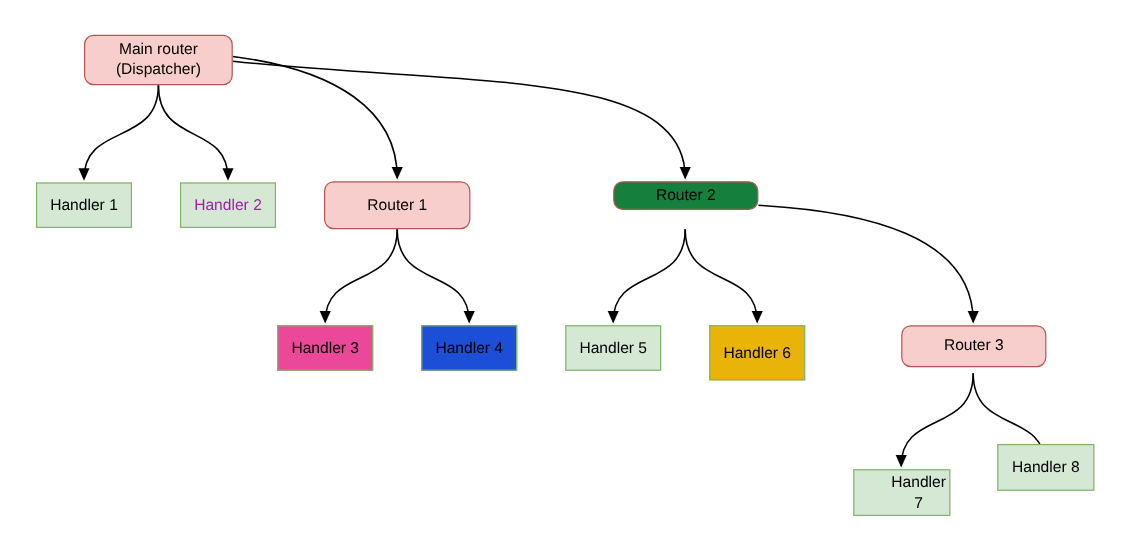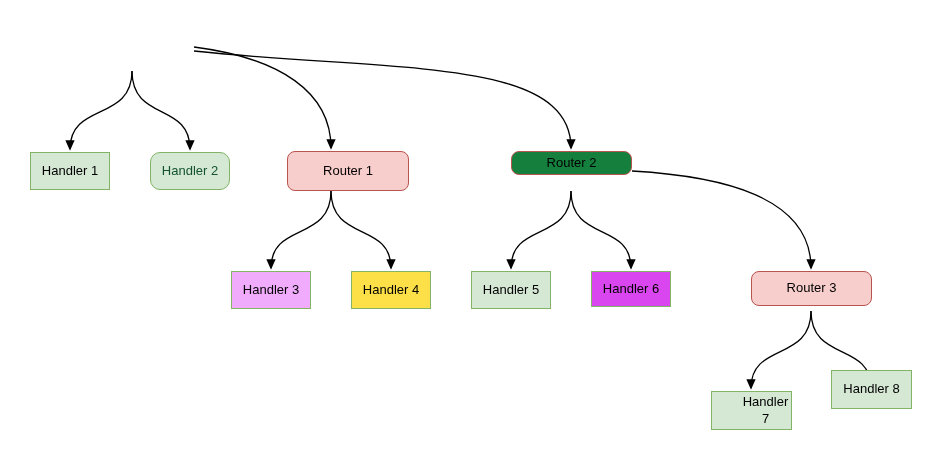--- a/index.html
+++ b/index.html
@@ -52,24 +52,26 @@
       <path d="M 194 51 C 390 72 571 56 571 148" class="edge" stroke="#000000" marker-end="url(#arrowhead)"></path>
       <path d="M 331 191 C 331 242 271 222 271 268" class="edge" stroke="#000000" marker-end="url(#arrowhead)"></path>
       <path d="M 331 191 C 331 242 391 222 391 268" class="edge" stroke="#000000" marker-end="url(#arrowhead)"></path>
       <path d="M 571 191 C 571 242 511 222 511 268" class="edge" stroke="#000000" marker-end="url(#arrowhead)"></path>
       <path d="M 571 191 C 571 242 631 222 631 268" class="edge" stroke="#000000" marker-end="url(#arrowhead)"></path>
       <path d="M 632 171 C 720 176 811 196 811 268" class="edge" stroke="#000000" marker-end="url(#arrowhead)"></path>
       <path d="M 811 311 C 811 362 751 342 751 388" class="edge" stroke="#000000" marker-end="url(#arrowhead)"></path>
       <path d="M 811 311 C 811 362 871 342 871 388" class="edge" stroke="#000000" marker-end="url(#arrowhead)"></path>
     </svg>
 
+<div class="node router" style="left: 70px; top: 29px; width: 124px; height: 42px; background: rgb(248, 206, 204); border-color: rgb(184, 84, 80); color: rgb(0, 0, 0);"><span>Main router
+(Dispatcher)</span></div>
     <div class="node handler" style="left: 30px; top: 152px; width: 80px; height: 38px; background: rgb(213, 232, 212); border-color: rgb(130, 179, 102); color: rgb(0, 0, 0);"><span>Handler 1</span></div>
-    <div class="node handler" style="left: 150px; top: 152px; width: 80px; height: 38px; background: rgb(213, 232, 212); border-color: rgb(130, 179, 102); color: #14532d; border-radius: 10px;"><span>Handler 2</span></div>
-    <div class="node router" style="left: 270px; top: 151px; width: 122px; height: 40px; background: rgb(248, 206, 204); border-color: rgb(184, 84, 80); color: rgb(0, 0, 0); margin-left: 17px;"><span>Router 1</span></div>
+    <div class="node handler" style="left: 150px; top: 152px; width: 80px; height: 38px; background: rgb(213, 232, 212); border-color: rgb(130, 179, 102); color: #a21caf;"><span>Handler 2</span></div>
+    <div class="node router" style="left: 270px; top: 151px; width: 122px; height: 40px; background: rgb(248, 206, 204); border-color: rgb(184, 84, 80); color: rgb(0, 0, 0);"><span>Router 1</span></div>
     <div class="node router" style="left: 511px; top: 151px; width: 121px; height: 24px; background: #15803d; border-color: rgb(184, 84, 80); color: rgb(0, 0, 0);"><span>Router 2</span></div>
-    <div class="node handler" style="left: 231px; top: 271px; width: 80px; height: 38px; background: #f0abfc; border-color: rgb(130, 179, 102); color: rgb(0, 0, 0);"><span>Handler 3</span></div>
-    <div class="node handler" style="left: 351px; top: 271px; width: 80px; height: 38px; background: #fde047; border-color: rgb(130, 179, 102); color: rgb(0, 0, 0);"><span>Handler 4</span></div>
+    <div class="node handler" style="left: 231px; top: 271px; width: 80px; height: 38px; background: #ec4899; border-color: rgb(130, 179, 102); color: rgb(0, 0, 0);"><span>Handler 3</span></div>
+    <div class="node handler" style="left: 351px; top: 271px; width: 80px; height: 38px; background: #1d4ed8; border-color: rgb(130, 179, 102); color: rgb(0, 0, 0);"><span>Handler 4</span></div>
     <div class="node handler" style="left: 471px; top: 271px; width: 80px; height: 38px; background: rgb(213, 232, 212); border-color: rgb(130, 179, 102); color: rgb(0, 0, 0);"><span>Handler 5</span></div>
-    <div class="node handler" style="left: 591px; top: 271px; width: 80px; height: 36px; background: #d946ef; border-color: rgb(130, 179, 102); color: rgb(0, 0, 0);"><span>Handler 6</span></div>
+    <div class="node handler" style="left: 591px; top: 271px; width: 80px; height: 46px; background: #eab308; border-color: rgb(130, 179, 102); color: rgb(0, 0, 0);"><span>Handler 6</span></div>
     <div class="node router" style="left: 751px; top: 271px; width: 121px; height: 35px; background: rgb(248, 206, 204); border-color: rgb(184, 84, 80); color: rgb(0, 0, 0);"><span>Router 3</span></div>
     <div class="node handler" style="left: 711px; top: 391px; width: 81px; height: 39px; background: rgb(213, 232, 212); border-color: rgb(130, 179, 102); color: rgb(0, 0, 0); padding-left: 28px;"><span>Handler 7</span></div>
     <div class="node handler" style="left: 831px; top: 370px; width: 81px; height: 39px; background: rgb(213, 232, 212); border-color: rgb(130, 179, 102); color: rgb(0, 0, 0);"><span>Handler 8</span></div>
   </div>
 
 </body></html>

